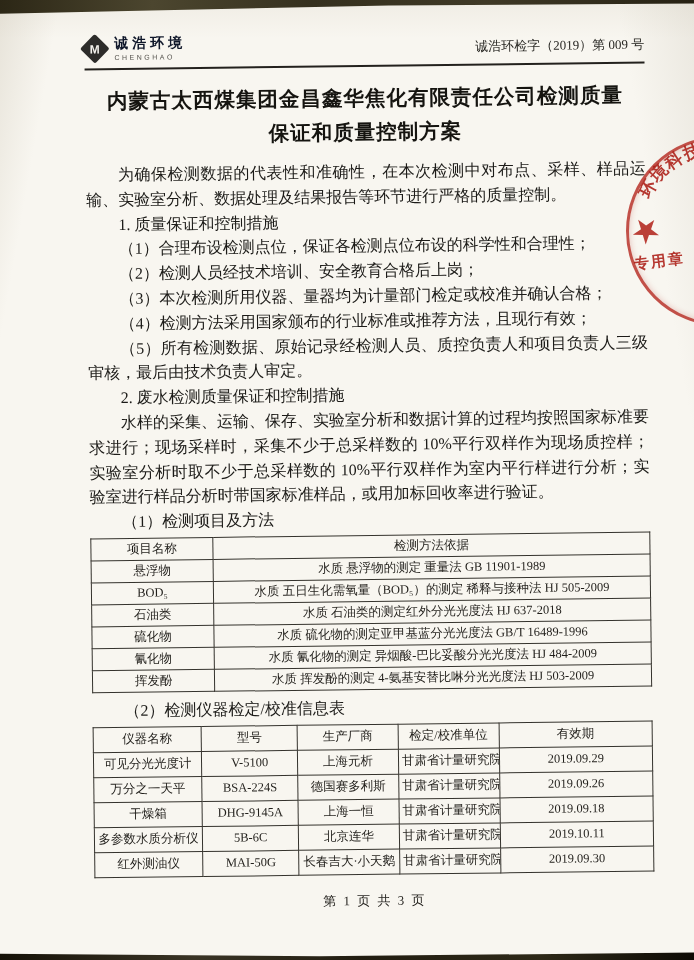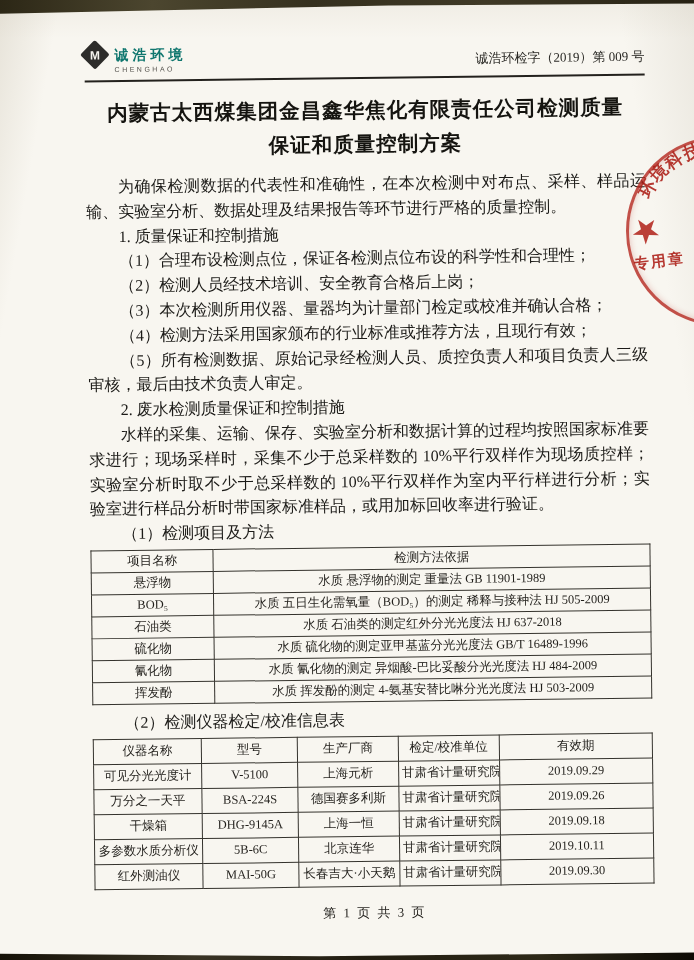--- a/index.html
+++ b/index.html
@@ -29,21 +29,21 @@
     transform:rotate(-0.7deg);transform-origin:50% 0;
   }
   
   .hdr{display:flex;justify-content:space-between;align-items:flex-end;
        border-bottom:2px solid #23211d;padding-bottom:7px;margin-top:10px;}
   .logo{display:flex;align-items:center;gap:9px;}
   .logo-ic{width:21px;height:21px;background:#2d2c2a;transform:rotate(45deg);
            display:flex;align-items:center;justify-content:center;border-radius:2px;}
   .logo-ic span{transform:rotate(-45deg);color:#f5f3ee;font-weight:bold;font-size:12px;
                 font-family:"Liberation Sans",sans-serif;}
-  .brand-cn{font-size:14px;font-weight:bold;letter-spacing:4px;color:#0f766e;margin-top:12px;}
+  .brand-cn{font-size:14px;font-weight:bold;letter-spacing:4px;color:#0f172a;}
   .brand-en{font-size:7px;letter-spacing:2.5px;color:#55534e;margin-top:1px;
             font-family:"Liberation Sans",sans-serif;}
   .doc-no{font-size:13px;color:#2a2925;padding-bottom:1px;}
   
   .title{margin-top:14px;text-align:center;font-weight:bold;font-size:20.5px;
          line-height:34px;letter-spacing:1px;color:#151410;}
   
   .bodytext{margin-top:11px;font-size:16px;line-height:24.8px;text-align:justify;color:#1c1b18;}
   .line{margin:0;}
   .indent{text-indent:2em;}

